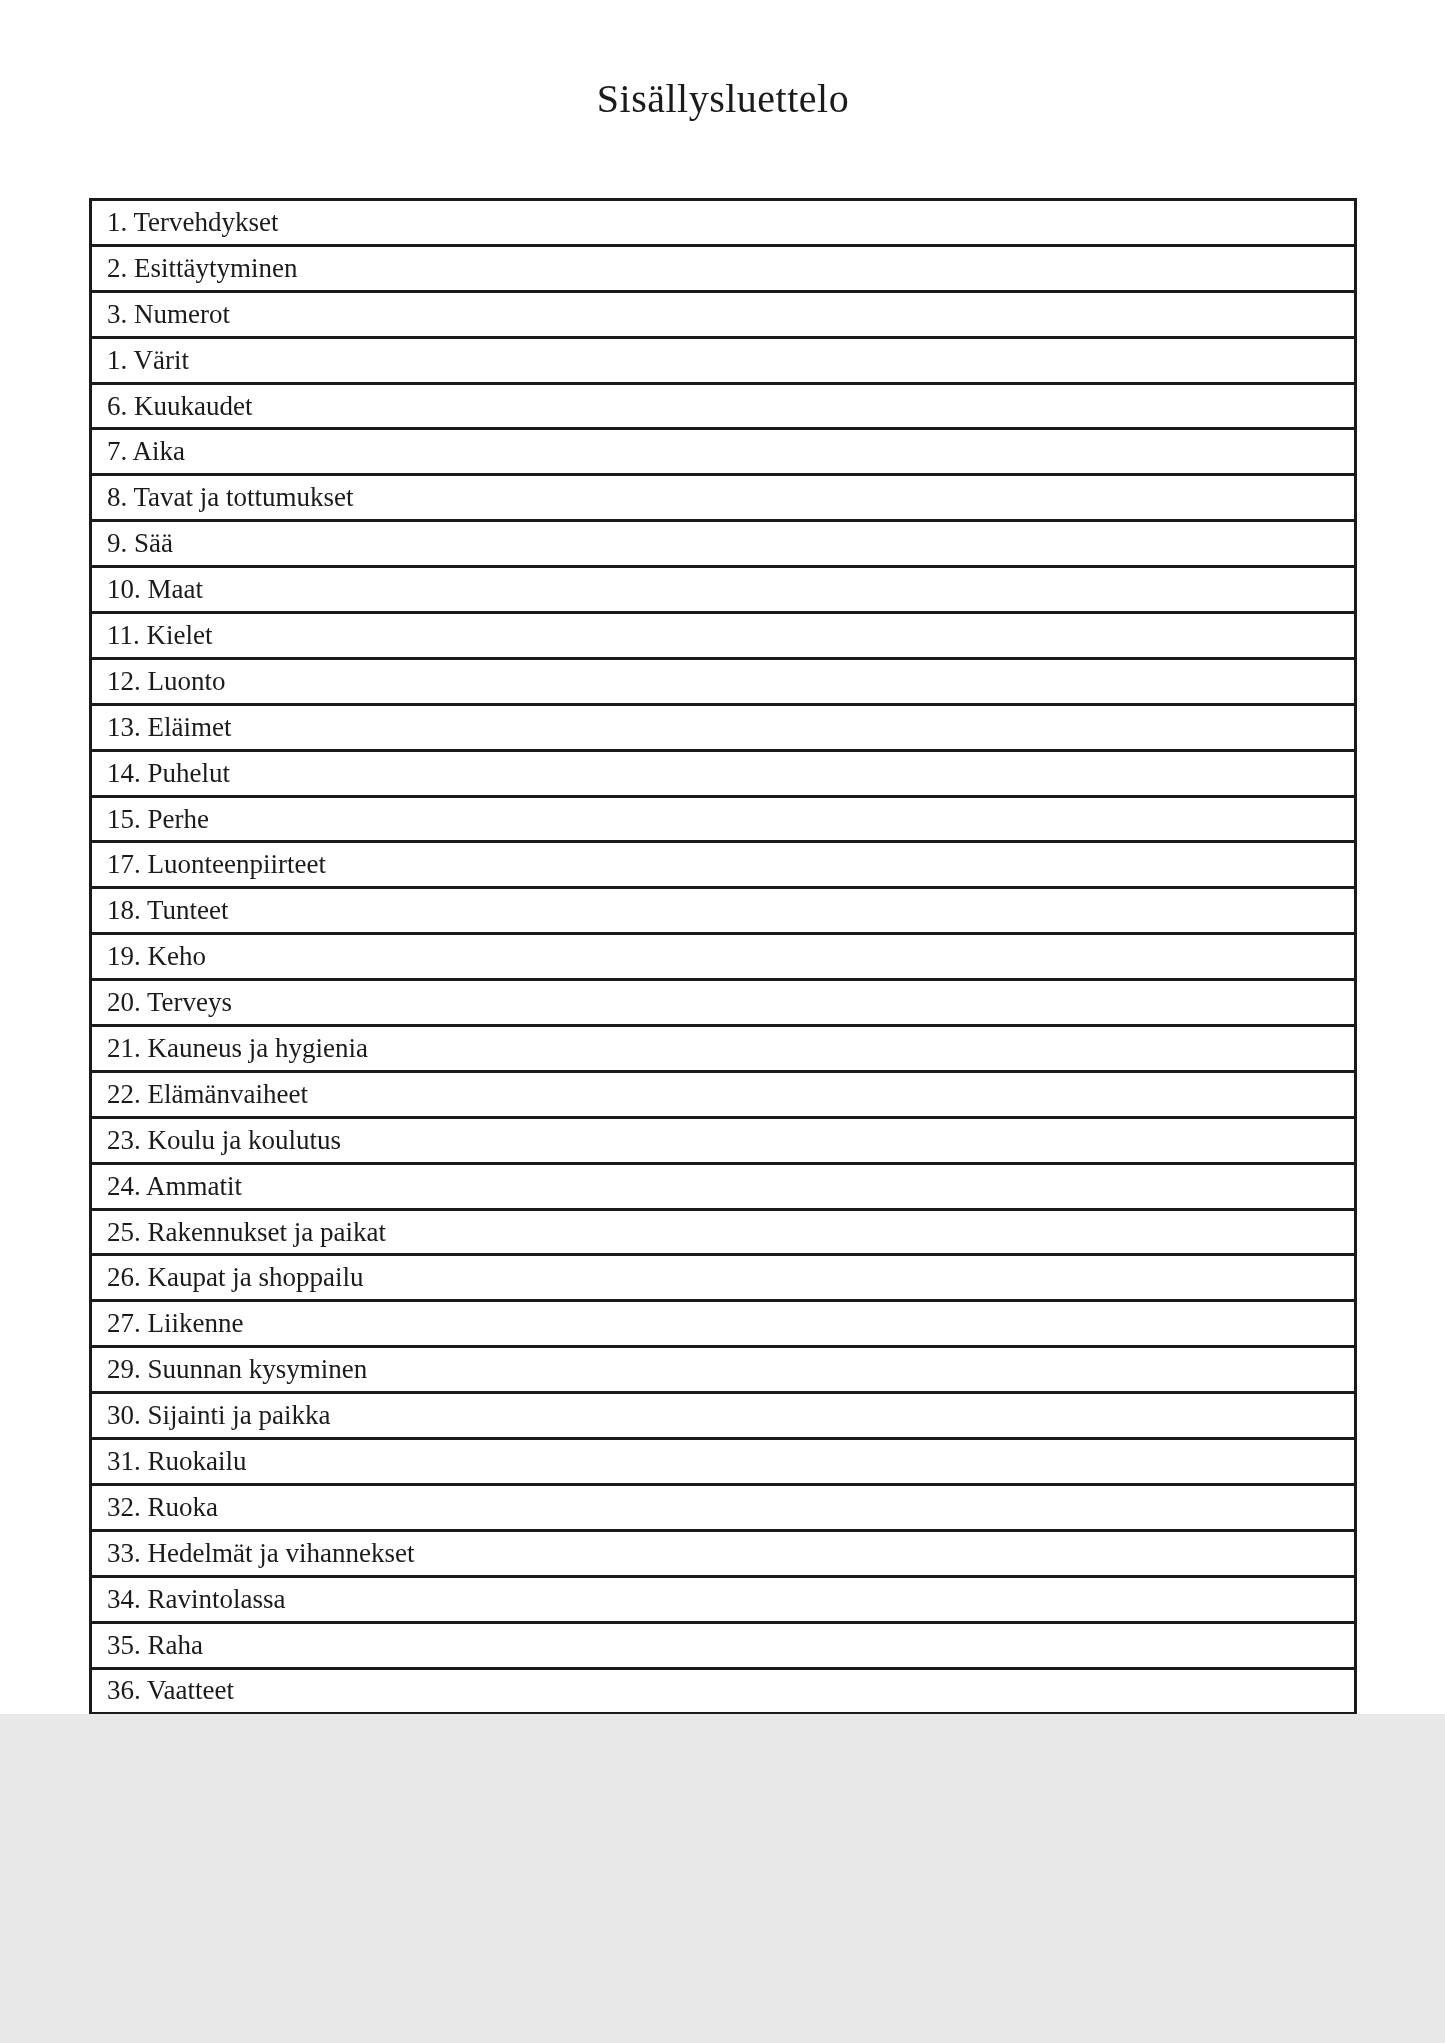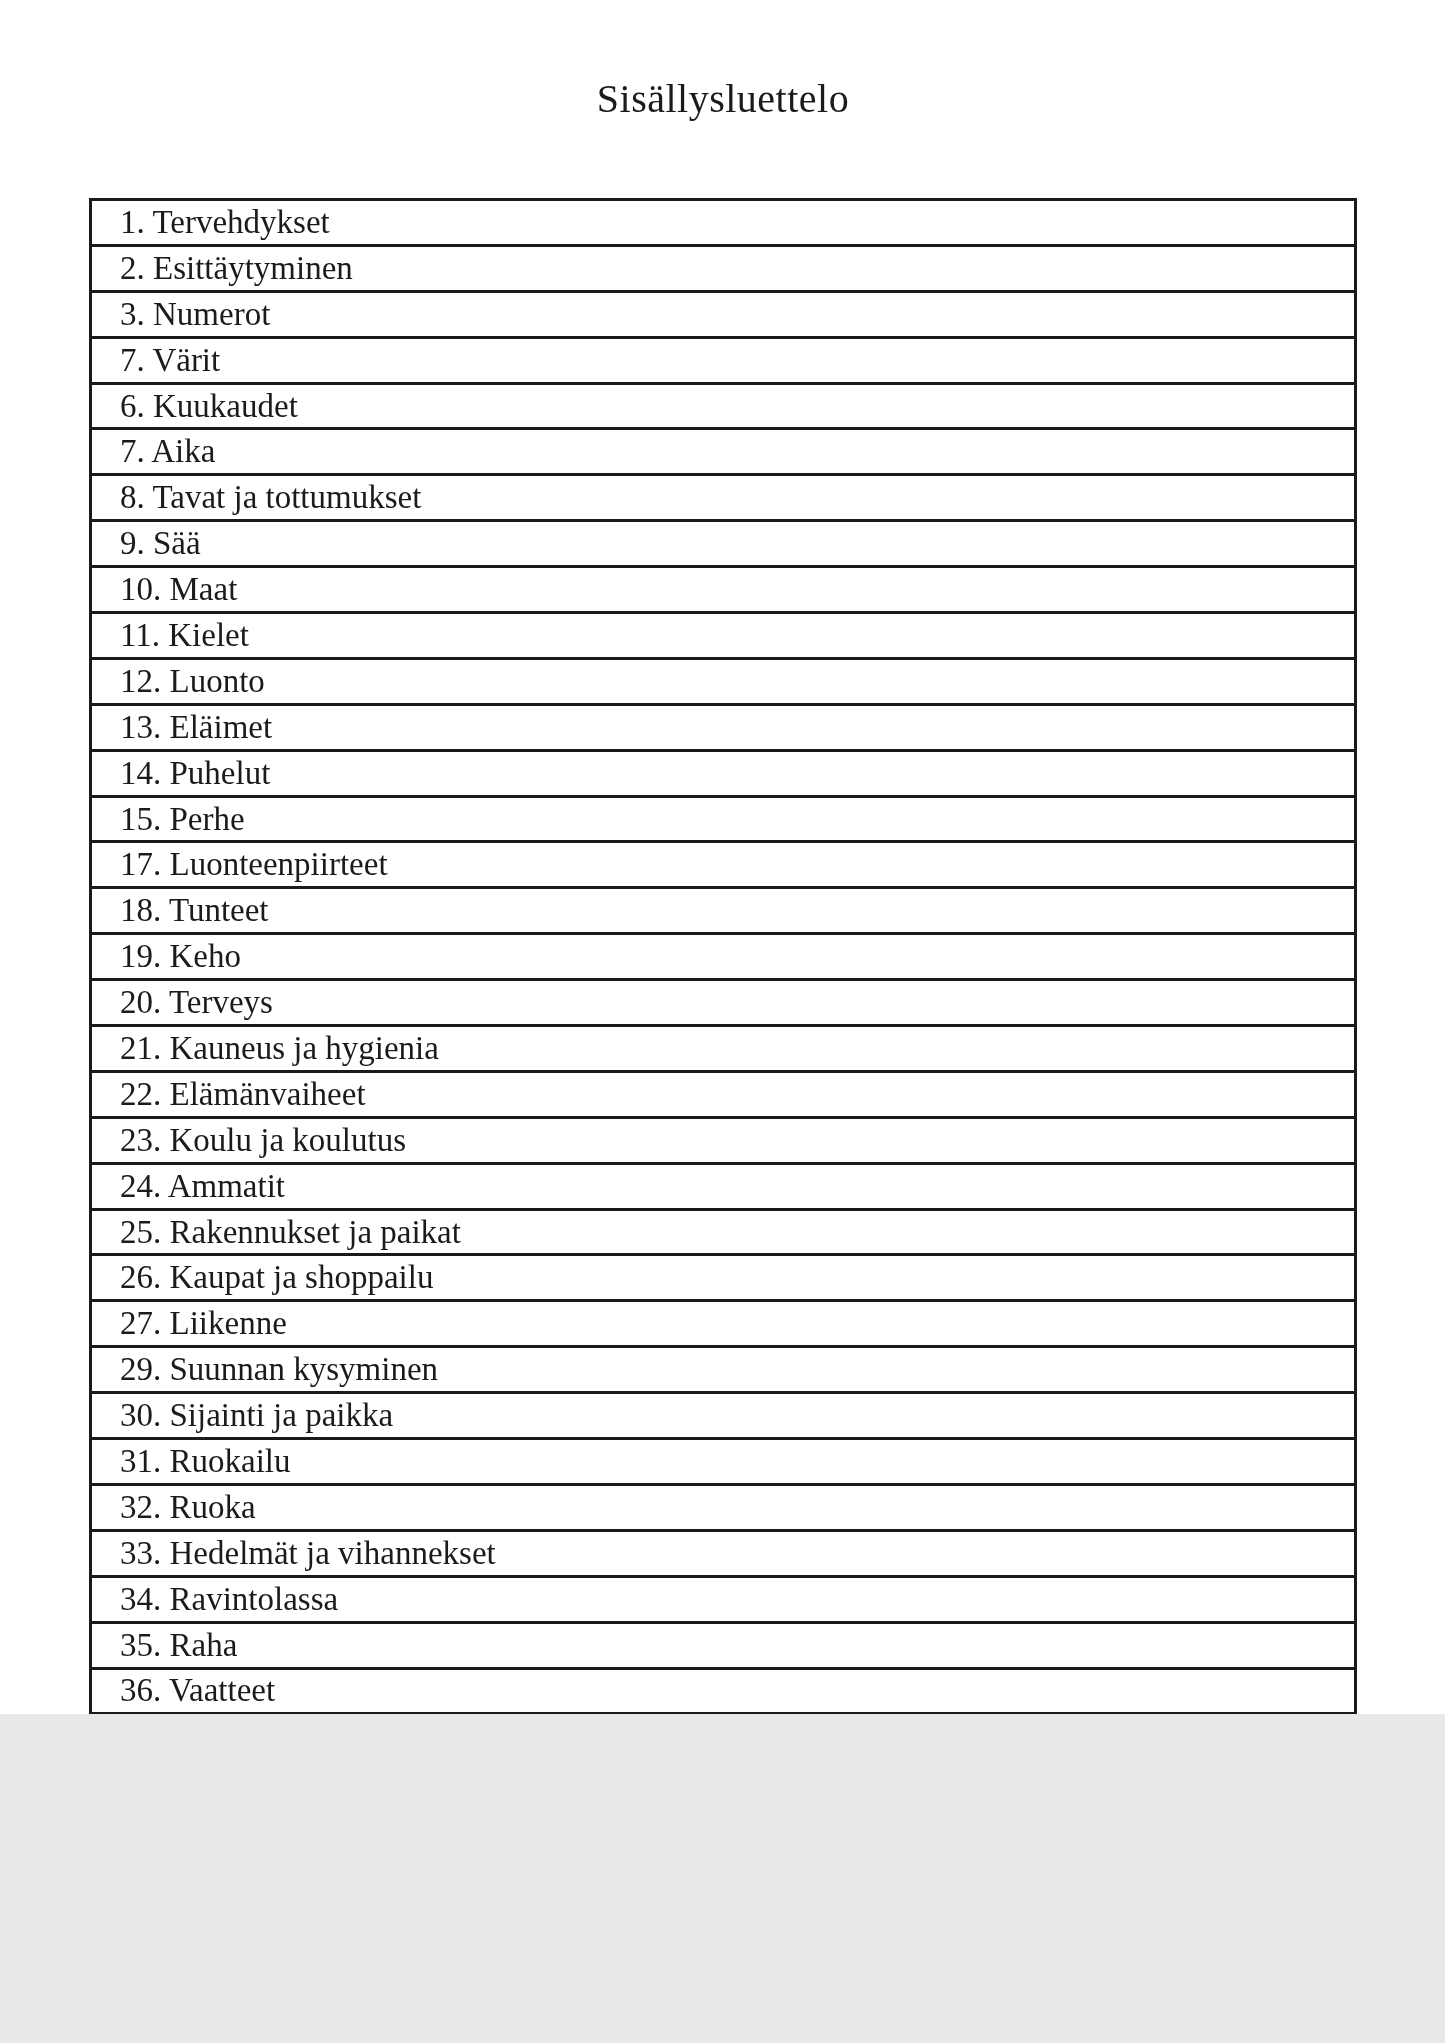--- a/index.html
+++ b/index.html
@@ -39,23 +39,23 @@
     border: 3px solid #1a1a1a;
     box-sizing: border-box;
     background: #ffffff;
   }
   .toc-row {
     height: 42.9px;
     border-bottom: 3px solid #1a1a1a;
     box-sizing: content-box;
     display: flex;
     align-items: center;
-    padding-left: 28px;
+    padding-left: 15px;
     padding-right: 8px;
-    font-size: 33px;
+    font-size: 27px;
     line-height: 1;
     white-space: nowrap;
     overflow: hidden;
     color: #1b1b1b;
   }
   .toc-row:last-child {
     border-bottom: none;
     font-family: Liberation Serif, serif;
   }
 </style>
@@ -63,21 +63,21 @@
 <body>
 
 <div class="page">
 
   <div class="doc-title">Sisällysluettelo</div>
 
   <div class="toc">
     <div class="toc-row">1. Tervehdykset</div>
     <div class="toc-row">2. Esittäytyminen</div>
     <div class="toc-row">3. Numerot</div>
-    <div class="toc-row">7. Värit</div>
+    <div class="toc-row">1. Värit</div>
     <div class="toc-row">6. Kuukaudet</div>
     <div class="toc-row">7. Aika</div>
     <div class="toc-row">8. Tavat ja tottumukset</div>
     <div class="toc-row">9. Sää</div>
     <div class="toc-row">10. Maat</div>
     <div class="toc-row">11. Kielet</div>
     <div class="toc-row">12. Luonto</div>
     <div class="toc-row">13. Eläimet</div>
     <div class="toc-row">14. Puhelut</div>
     <div class="toc-row">15. Perhe</div>

